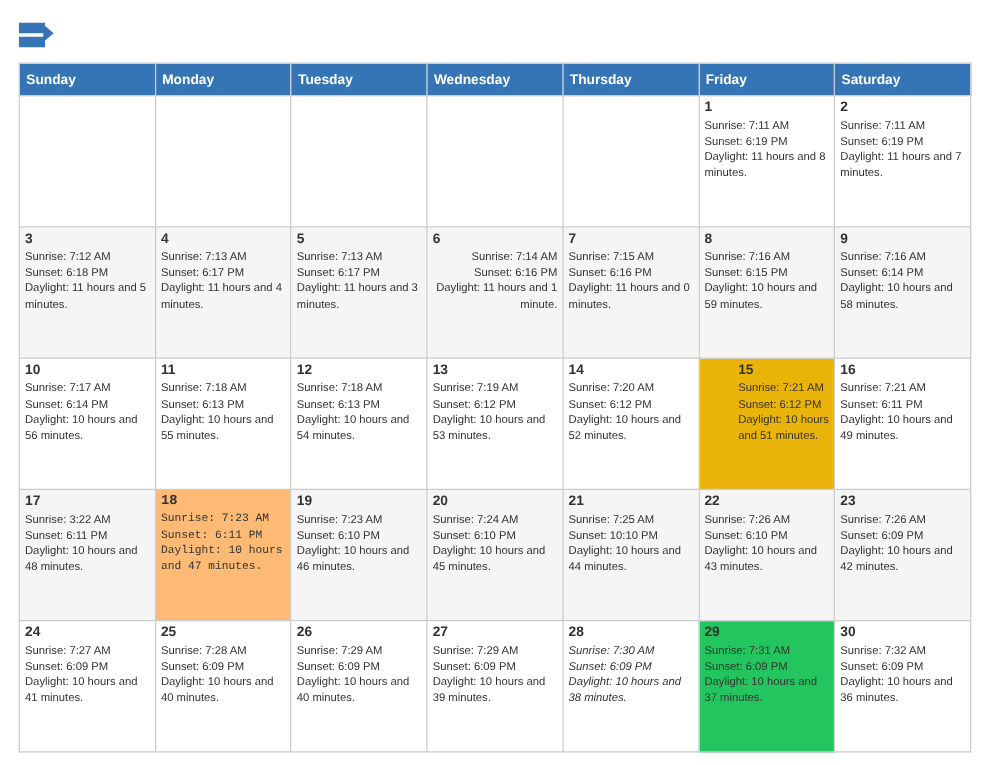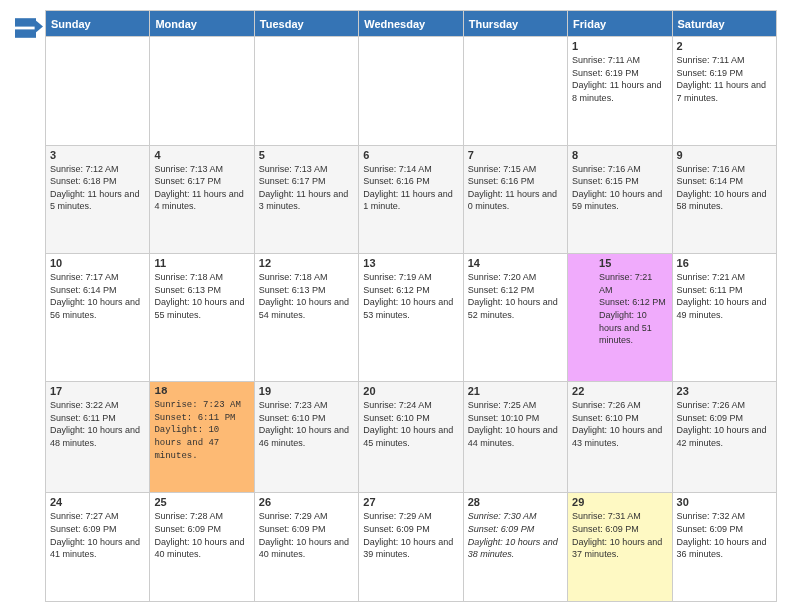--- a/index.html
+++ b/index.html
@@ -8,21 +8,21 @@
       height: 612px;
       font-family: Arial, sans-serif;
       background: #fff;
       overflow: hidden;
     }
     .page {
       width: 792px;
       height: 612px;
       padding: 10px 15px;
       display: flex;
-      flex-direction: row;
+      flex-direction: column;
     }
     .header {
       display: flex;
       justify-content: space-between;
       align-items: flex-start;
       margin-bottom: 8px;
     }
     .logo {
       display: flex;
       align-items: center;
@@ -171,21 +171,21 @@
 Daylight: 11 hours and 4 minutes.</div>
           </td>
           <td style="background: rgb(245, 245, 245);">
             <span class="day-num">5</span>
             <div class="day-info" style="white-space: pre-wrap;">Sunrise: 7:13 AM
 Sunset: 6:17 PM
 Daylight: 11 hours and 3 minutes.</div>
           </td>
           <td style="background: rgb(245, 245, 245);">
             <span class="day-num">6</span>
-            <div class="day-info" style="white-space: pre-wrap;">Sunrise: 7:14 AM
+            <div class="day-info" style="white-space: pre-wrap; text-align: right;">Sunrise: 7:14 AM
 Sunset: 6:16 PM
 Daylight: 11 hours and 1 minute.</div>
           </td>
           <td style="background: rgb(245, 245, 245);">
             <span class="day-num">7</span>
             <div class="day-info" style="white-space: pre-wrap;">Sunrise: 7:15 AM
 Sunset: 6:16 PM
 Daylight: 11 hours and 0 minutes.</div>
           </td>
           <td style="background: rgb(245, 245, 245);">
@@ -225,21 +225,21 @@
             <div class="day-info" style="white-space: pre-wrap;">Sunrise: 7:19 AM
 Sunset: 6:12 PM
 Daylight: 10 hours and 53 minutes.</div>
           </td>
           <td style="background: rgb(255, 255, 255);">
             <span class="day-num">14</span>
             <div class="day-info" style="white-space: pre-wrap;">Sunrise: 7:20 AM
 Sunset: 6:12 PM
 Daylight: 10 hours and 52 minutes.</div>
           </td>
-          <td style="background: #f0abfc; padding-left: 31px;">
+          <td style="background: #eab308; padding-left: 31px;">
             <span class="day-num">15</span>
             <div class="day-info" style="white-space: pre-wrap;">Sunrise: 7:21 AM
 Sunset: 6:12 PM
 Daylight: 10 hours and 51 minutes.</div>
           </td>
           <td style="background: rgb(255, 255, 255);">
             <span class="day-num">16</span>
             <div class="day-info" style="white-space: pre-wrap;">Sunrise: 7:21 AM
 Sunset: 6:11 PM
 Daylight: 10 hours and 49 minutes.</div>
@@ -313,21 +313,21 @@
             <div class="day-info" style="white-space: pre-wrap;">Sunrise: 7:29 AM
 Sunset: 6:09 PM
 Daylight: 10 hours and 39 minutes.</div>
           </td>
           <td style="background: rgb(255, 255, 255);">
             <span class="day-num">28</span>
             <div class="day-info" style="white-space: pre-wrap; font-style: italic;">Sunrise: 7:30 AM
 Sunset: 6:09 PM
 Daylight: 10 hours and 38 minutes.</div>
           </td>
-          <td style="background: #fef9c3;">
+          <td style="background: #22c55e;">
             <span class="day-num">29</span>
             <div class="day-info" style="white-space: pre-wrap;">Sunrise: 7:31 AM
 Sunset: 6:09 PM
 Daylight: 10 hours and 37 minutes.</div>
           </td>
           <td style="background: rgb(255, 255, 255);">
             <span class="day-num">30</span>
             <div class="day-info" style="white-space: pre-wrap;">Sunrise: 7:32 AM
 Sunset: 6:09 PM
 Daylight: 10 hours and 36 minutes.</div>

